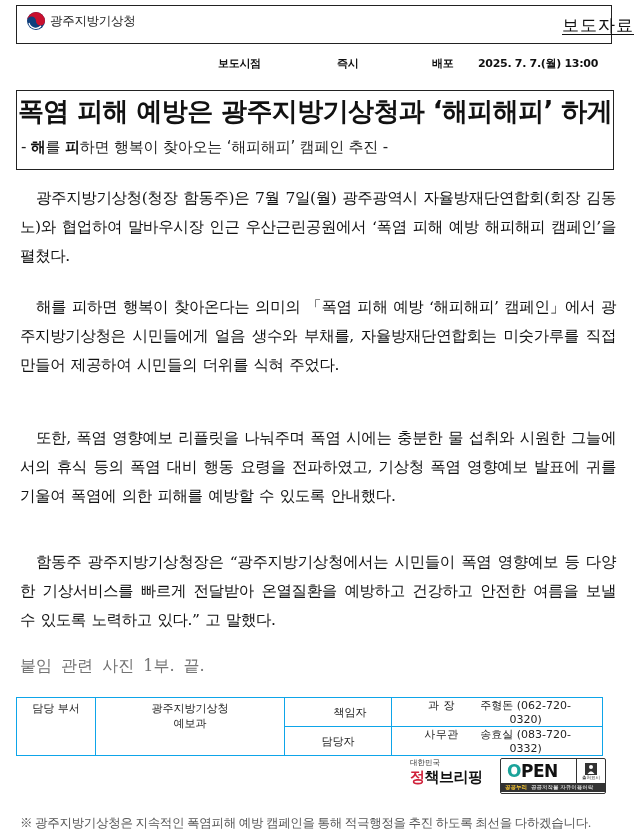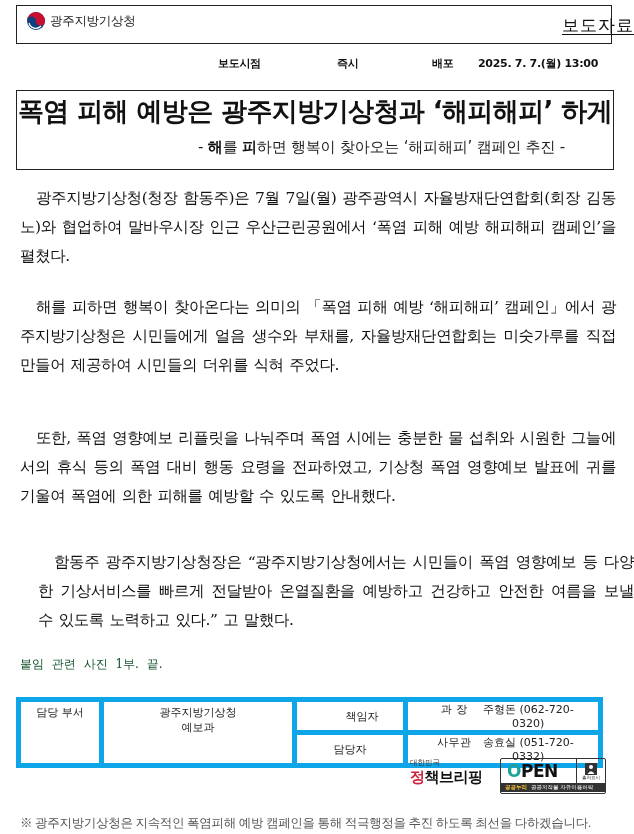--- a/index.html
+++ b/index.html
@@ -6,26 +6,26 @@
   body { width: 634px; height: 834px; position: relative; overflow: hidden; color: #111; font-family: "DejaVu Sans", sans-serif; }
   .abs { position: absolute; }
   .header-box { left: 16px; top: 5px; width: 596px; height: 39px; border: 1.5px solid #222; box-sizing: border-box; }
   .logo { left: 26px; top: 11px; display: flex; align-items: center; gap: 4px; }
   .logo-mark { width: 20px; height: 20px; }
   .logo-text { font-size: 12.5px; color: #222; letter-spacing: -0.3px; font-family: "DejaVu Sans", sans-serif; }
   .doc-kind { left: 0; width: 634px; top: 14px; text-align: right; font-size: 17px; font-family: "DejaVu Serif", serif; text-decoration: underline; text-underline-offset: 3px; letter-spacing: 1px; color: #111; }
   .meta { top: 56px; font-size: 11px; font-weight: bold; color: #111; font-family: "DejaVu Sans", sans-serif; letter-spacing: -0.3px; }
   .title-box { left: 16px; top: 90px; width: 598px; height: 80px; border: 1.5px solid #222; box-sizing: border-box; }
   .title { left: 16px; width: 598px; top: 94px; text-align: center; font-size: 26px; font-weight: bold; letter-spacing: -0.6px; font-family: "DejaVu Sans", sans-serif; color: #111; }
-  .subtitle { left: 32px; width: 533px; top: 138px; text-align: right; font-size: 15px; font-family: "DejaVu Sans", sans-serif; color: #222; letter-spacing: -0.2px; }
+  .subtitle { left: 21px; width: 533px; top: 138px; text-align: left; font-size: 15px; font-family: "DejaVu Sans", sans-serif; color: #222; letter-spacing: -0.2px; }
   .subtitle b { font-weight: bold; color: #111; }
   .para { left: 20px; width: 596px; font-family: "DejaVu Serif", serif; font-size: 15.5px; line-height: 29px; color: #111; text-align: justify; text-indent: 16px; letter-spacing: -0.4px; word-spacing: 1px; }
-  .attach { left: 20px; top: 656px; font-family: "DejaVu Serif", serif; font-size: 12px; color: #14532d; word-spacing: 4px; }
+  .attach { left: 20px; top: 656px; font-family: "DejaVu Serif", serif; font-size: 16px; color: #737373; word-spacing: 4px; }
   table.contact { position: absolute; left: 16px; top: 697px; width: 587px; border-collapse: collapse; font-size: 11px; font-family: "DejaVu Sans", sans-serif; color: #222; }
-  table.contact td { border: 5px solid #0ea5e9; height: 18px; padding: 0 4px; text-align: center; vertical-align: middle; }
+  table.contact td { border: 1px solid #0ea5e9; height: 18px; padding: 0 4px; text-align: center; vertical-align: middle; }
   table.contact td.l { vertical-align: top; padding-top: 3px; }
   .person { display: flex; justify-content: space-between; padding: 0 16px 0 18px; }
   .rank { width: 60px; text-align: center; letter-spacing: 0.5px; }
   .briefing-logo { left: 410px; top: 758px; width: 82px; height: 36px; }
   .briefing-small { font-size: 7.5px; color: #333; font-family: "DejaVu Sans", sans-serif; }
   .briefing-big { font-size: 15px; font-weight: bold; color: #111; letter-spacing: -0.5px; font-family: "DejaVu Sans", sans-serif; }
   .briefing-big .red { color: #d0213a; }
   .open-logo { left: 500px; top: 758px; width: 106px; height: 36px; border: 1.5px solid #333; border-radius: 2px; box-sizing: border-box; overflow: hidden; }
   .open-top { height: 24px; display: flex; }
   .open-word { flex: 1; display: flex; align-items: center; padding-left: 6px; font-weight: bold; font-size: 17px; font-family: "DejaVu Sans", sans-serif; color: #111; letter-spacing: -0.5px; }
@@ -54,21 +54,21 @@
 <div class="abs meta" style="left:432px;">배포</div>
 <div class="abs meta" style="left:478px;">2025. 7. 7.(월) 13:00</div>
 
 <div class="abs title-box"></div>
 <div class="abs title">폭염 피해 예방은 광주지방기상청과 ‘해피해피’ 하게</div>
 <div class="abs subtitle"><span>- </span><b>해</b><span>를 </span><b>피</b><span>하면 행복이 찾아오는 ‘해피해피’ 캠페인 추진 -</span></div>
 
 <div class="abs para" style="top:184px;">광주지방기상청(청장 함동주)은 7월 7일(월) 광주광역시 자율방재단연합회(회장 김동노)와 협업하여 말바우시장 인근 우산근린공원에서 ‘폭염 피해 예방 해피해피 캠페인’을 펼쳤다.</div>
 <div class="abs para" style="top:293px;">해를 피하면 행복이 찾아온다는 의미의 「폭염 피해 예방 ‘해피해피’ 캠페인」에서 광주지방기상청은 시민들에게 얼음 생수와 부채를, 자율방재단연합회는 미숫가루를 직접 만들어 제공하여 시민들의 더위를 식혀 주었다.</div>
 <div class="abs para" style="top:424px;">또한, 폭염 영향예보 리플릿을 나눠주며 폭염 시에는 충분한 물 섭취와 시원한 그늘에서의 휴식 등의 폭염 대비 행동 요령을 전파하였고, 기상청 폭염 영향예보 발표에 귀를 기울여 폭염에 의한 피해를 예방할 수 있도록 안내했다.</div>
-<div class="abs para" style="top:548px;margin-left:18px;">함동주 광주지방기상청장은 “광주지방기상청에서는 시민들이 폭염 영향예보 등 다양한 기상서비스를 빠르게 전달받아 온열질환을 예방하고 건강하고 안전한 여름을 보낼 수 있도록 노력하고 있다.” 고 말했다.</div>
+<div class="abs para" style="top:548px;">함동주 광주지방기상청장은 “광주지방기상청에서는 시민들이 폭염 영향예보 등 다양한 기상서비스를 빠르게 전달받아 온열질환을 예방하고 건강하고 안전한 여름을 보낼 수 있도록 노력하고 있다.” 고 말했다.</div>
 <div class="abs attach">붙임  관련 사진 1부.  끝.</div>
 
 <table class="contact">
   <tbody>
       <tr>
     <td class="l" rowspan="2" style="width:70px;">담당 부서</td>
     <td class="l" rowspan="2" style="width:180px;">
       <div>광주지방기상청</div>
       <div>예보과</div>
     </td>
@@ -78,21 +78,21 @@
             <span class="rank">과  장</span>
             <span>주형돈 (062-720-0320)</span>
           </div>
     </td>
   </tr>
   <tr>
     <td>담당자</td>
     <td>
       <div class="person">
             <span class="rank">사무관</span>
-            <span>송효실 (051-720-0332)</span>
+            <span>송효실 (083-720-0332)</span>
           </div>
     </td>
   </tr>
 </tbody>
   </table>
 
 <div class="abs briefing-logo">
   <div class="briefing-small">대한민국</div>
   <div class="briefing-big"><span class="red">정</span><span>책브리핑</span></div>
 </div>

